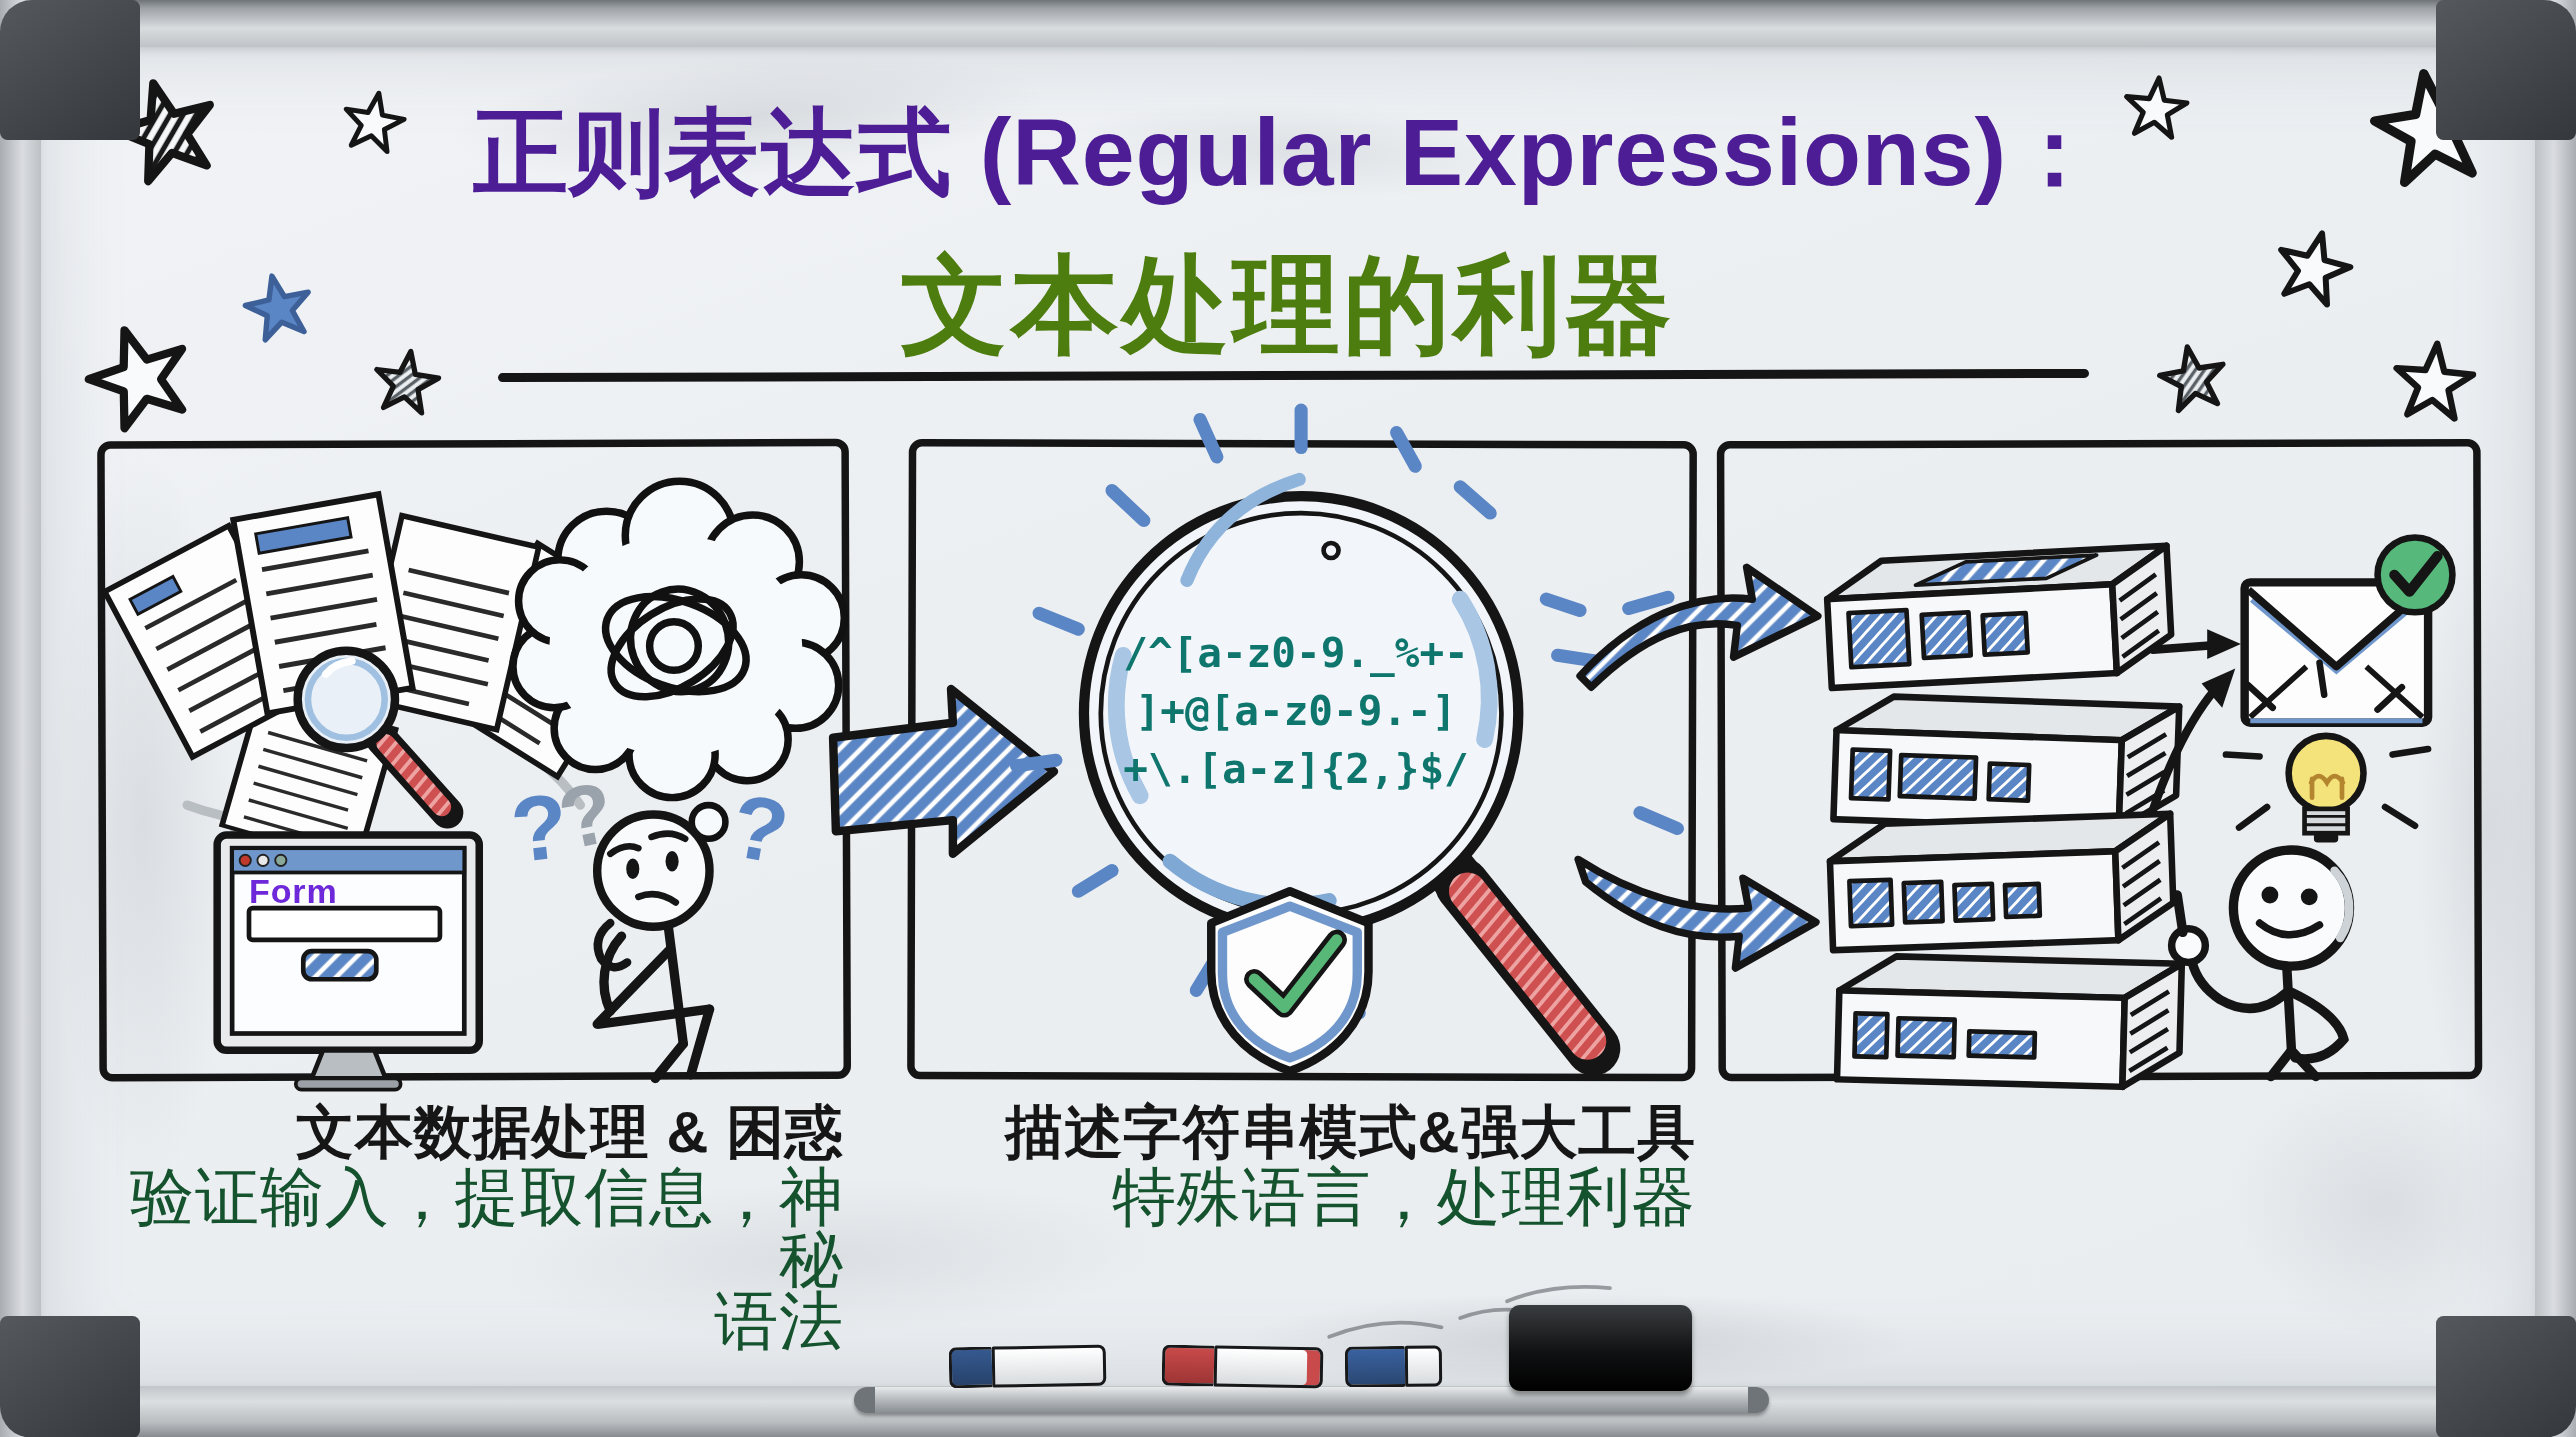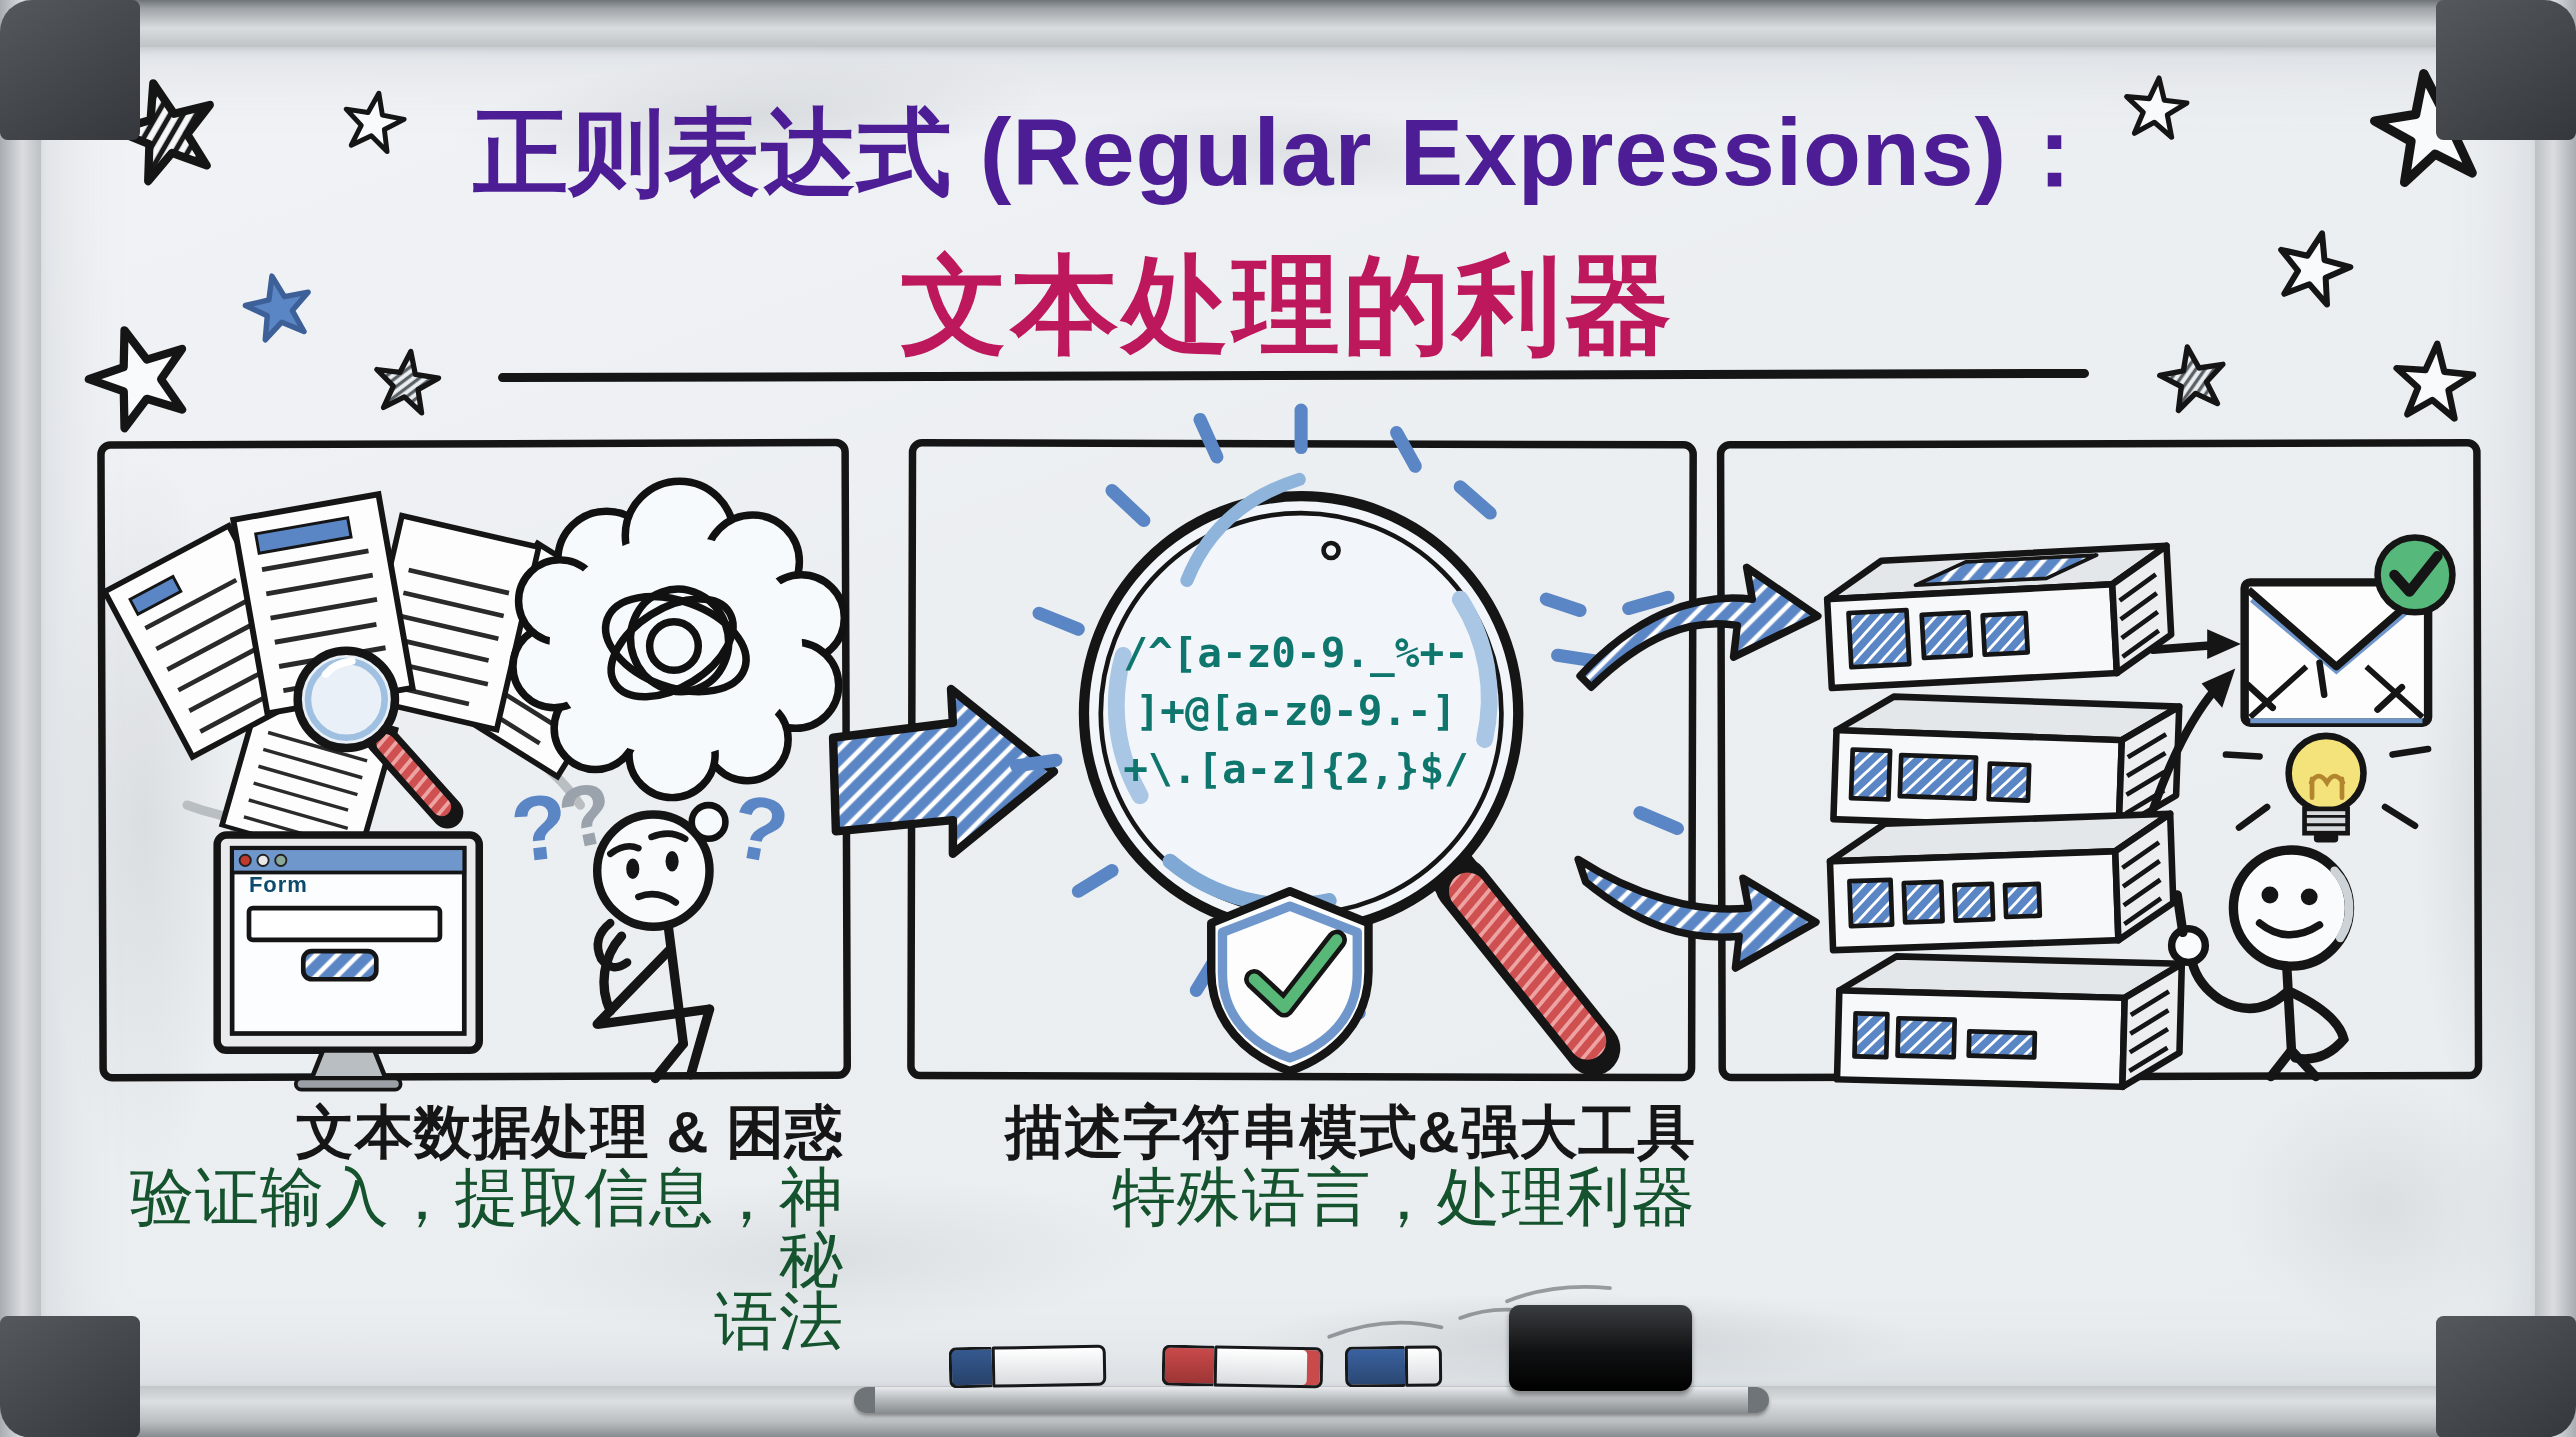--- a/index.html
+++ b/index.html
@@ -27,39 +27,39 @@
   .cap { position:absolute; z-index:41; width:140px; height:140px; background:linear-gradient(145deg,#55595d,#34383c); }
   .cap-tl { left:0; top:0; border-radius:32px 7.5px 7.5px 7.5px; }
   .cap-tr { right:0; top:0; border-radius:7.5px 32px 7.5px 7.5px; }
   .cap-bl { left:0; bottom:0; height:122px; border-radius:7.5px 7.5px 7.5px 32px; }
   .cap-br { right:0; bottom:0; height:122px; border-radius:7.5px 7.5px 32px 7.5px; }
 
   
   .title-line1 { position:absolute; z-index:20; left:0; width:2576px; top:90px; text-align:center;
     font-size:95px; font-weight:800; color:#4c1d95; letter-spacing:0.9px; }
   .title-line2 { position:absolute; z-index:20; left:0; width:2576px; top:234px; text-align:center;
-    font-size:107px; font-weight:800; color:#be185d; letter-spacing:3.7px; }
+    font-size:107px; font-weight:800; color:#4d7c0f; letter-spacing:3.7px; }
   .title-underline { position:absolute; z-index:20; left:498px; top:371px; width:1591px; height:9.4px;
     background:#151515; border-radius:5.6px; transform:rotate(-0.15deg); }
 
   
   .caption { position:absolute; z-index:20; text-align:right; color:#161616; }
   .caption .hd { font-size:58px; font-weight:800; line-height:69px; letter-spacing:0.9px; }
   .caption .bd { font-size:64px; font-weight:400; line-height:62px; letter-spacing:0.9px; color:#14532d; }
   .cap1 { left:105px; top:1097px; width:739px; }
   .cap2 { left:910px; top:1097px; width:786px; }
   .cap3 { left:1724px; top:1097px; width:760px; }
 
   
   .regex-line { position:absolute; z-index:22; left:1090px; width:412px; text-align:center;
     font-family:"DejaVu Sans Mono",monospace; font-weight:700; font-size:41px; color:#0f766e; }
   .rx1 { top:629px; } .rx2 { top:687px; } .rx3 { top:745px; }
 
   
-  .form-label { position:absolute; z-index:22; left:249px; top:872px; font-size:22px; font-weight:800; color:#0c4a6e; letter-spacing:0.9px; }
+  .form-label { position:absolute; z-index:22; left:249px; top:872px; font-size:34px; font-weight:800; color:#6d28d9; letter-spacing:0.9px; }
 
   svg.draw { position:absolute; z-index:10; left:0; top:0; }
 
   
   .tray { position:absolute; z-index:45; left:854px; top:1387px; width:915px; height:26px;
     background:linear-gradient(180deg,#e8eaec 0%,#b9bdc0 45%,#888d91 100%); border-radius:13px;
     box-shadow:0 2.8px 3.7px rgba(0,0,0,.35); }
   .tray::before, .tray::after { content:""; position:absolute; top:0; width:20.6px; height:26px; background:#6f7478; }
   .tray::before { left:0; border-radius:13px 0 0 13px; }
   .tray::after { right:0; border-radius:0 13px 13px 0; }

